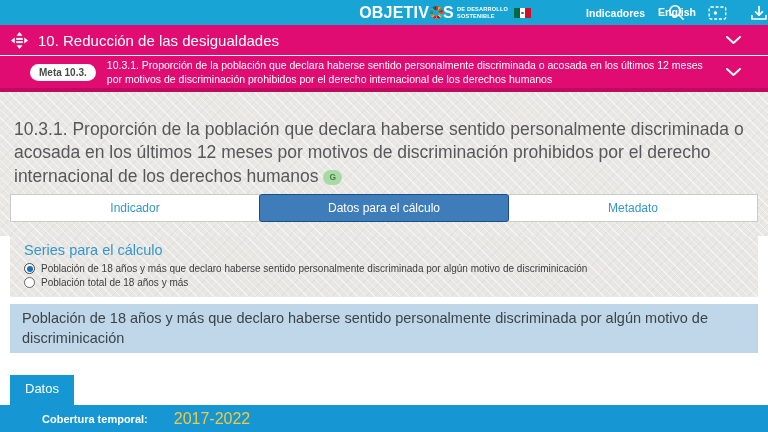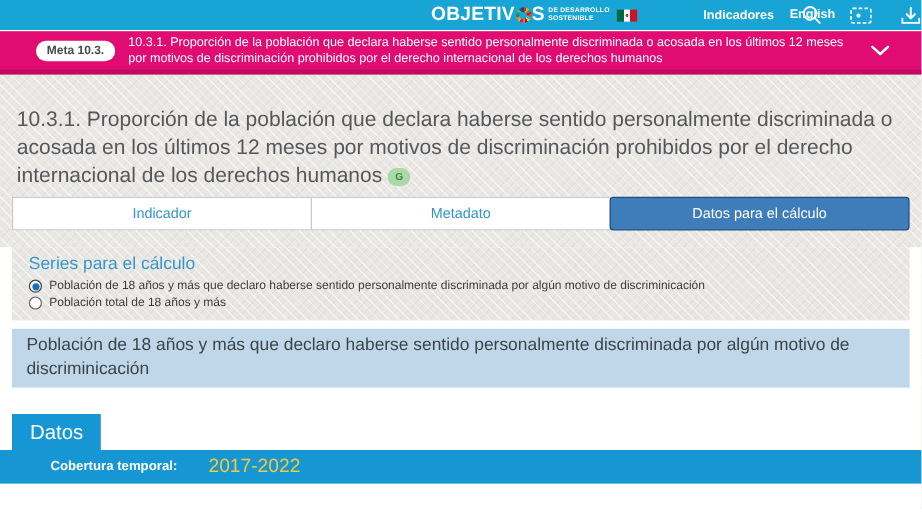--- a/index.html
+++ b/index.html
@@ -94,21 +94,21 @@
   }
   .radio.checked{border-color:#444;}
   .radio.checked::after{content:"";position:absolute;inset:1.5px;border-radius:50%;background:#1a6fba;}
 
   .banner{
     margin:7px 10px 0;background:#bfd7e8;color:#3b444a;
     font-size:14.5px;line-height:1.33;padding:5px 12px;min-height:40px;box-sizing:border-box;
   }
   .datos-tab{
     position:absolute;left:10px;bottom:28px;height:30px;box-sizing:border-box;
-    background:#1697d4;color:#fff;font-size:17px;padding:6px 15px 0;cursor:pointer;
+    background:#1697d4;color:#fff;font-size:13px;padding:6px 15px 0;cursor:pointer;
   }
   .data-bar{
     position:absolute;left:0;right:0;bottom:0;height:28px;background:#1697d4;
     display:flex;align-items:center;color:#fff;padding-left:12px;
   }
   .cov-label{font-size:11px;font-weight:bold;margin-left:30px;}
   .cov-value{font-size:16px;font-weight:normal;color:#f3c93d;margin-left:26px;text-align:center;}
 </style>
 </head>
 <body>
@@ -147,38 +147,56 @@
       <svg width="18" height="16" viewBox="0 0 18 16">
           <path d="M9 1.5v8" stroke="#fff" stroke-width="1.7" stroke-linecap="round"></path>
           <path d="M5.6 6.8L9 10.2 12.4 6.8" stroke="#fff" stroke-width="1.7" fill="none" stroke-linecap="round" stroke-linejoin="round"></path>
           <path d="M2 10.5v3.5h14v-3.5" stroke="#fff" stroke-width="1.5" fill="none" stroke-linecap="round"></path>
         </svg>
     </span>
 
     <span class="lang">English</span>
   </header>
 
+  <div class="goal-bar">
+    <span class="sdg10">
+      <svg width="21" height="21" viewBox="0 0 24 24">
+        <rect x="8.3" y="9" width="7.4" height="2.3" fill="#fff"></rect>
+        <rect x="8.3" y="12.7" width="7.4" height="2.3" fill="#fff"></rect>
+        <path d="M12 2.2l3.4 4.4h-6.8z" fill="#fff"></path>
+        <path d="M12 21.8l3.4-4.4h-6.8z" fill="#fff"></path>
+        <path d="M2.2 12l4.4-3.4v6.8z" fill="#fff"></path>
+        <path d="M21.8 12l-4.4-3.4v6.8z" fill="#fff"></path>
+      </svg>
+    </span>
+    <span>10. Reducción de las desigualdades</span>
+    <span class="chev">
+      <svg width="17" height="10" viewBox="0 0 17 10">
+          <polyline points="2,2 8.5,8 15,2" stroke="#fff" stroke-width="2" fill="none" stroke-linecap="round" stroke-linejoin="round"></polyline>
+        </svg>
+    </span>
+  </div>
 
   <div class="meta-bar">
     <span class="meta-badge">Meta 10.3.</span>
     <span class="meta-text">10.3.1. Proporción de la población que declara haberse sentido personalmente discriminada o acosada en los últimos 12 meses por motivos de discriminación prohibidos por el derecho internacional de los derechos humanos</span>
     <span class="chev">
       <svg width="17" height="10" viewBox="0 0 17 10">
           <polyline points="2,2 8.5,8 15,2" stroke="#fff" stroke-width="2" fill="none" stroke-linecap="round" stroke-linejoin="round"></polyline>
         </svg>
     </span>
   </div>
 
   <main class="main">
     <h1 class="title"><span>10.3.1.  Proporción de la población que declara haberse sentido personalmente discriminada o acosada en los últimos 12 meses por motivos de discriminación prohibidos por el derecho internacional de los derechos humanos</span> <span class="gbadge">G</span></h1>
 
     <div class="tabs">
       <div class="tab">Indicador</div>
+      <div class="tab active">Datos para el cálculo</div>
       <div class="tab">Metadato</div>
-      <div class="tab active">Datos para el cálculo</div>
     </div>
 
     <div class="content">
       <section class="series-box">
         <h2>Series para el cálculo</h2>
         <label class="radio-row">
           <span class="radio checked"></span>
           <span>Población de 18 años y más que declaro haberse sentido personalmente discriminada por algún motivo de discriminicación</span>
         </label>
         <label class="radio-row">

